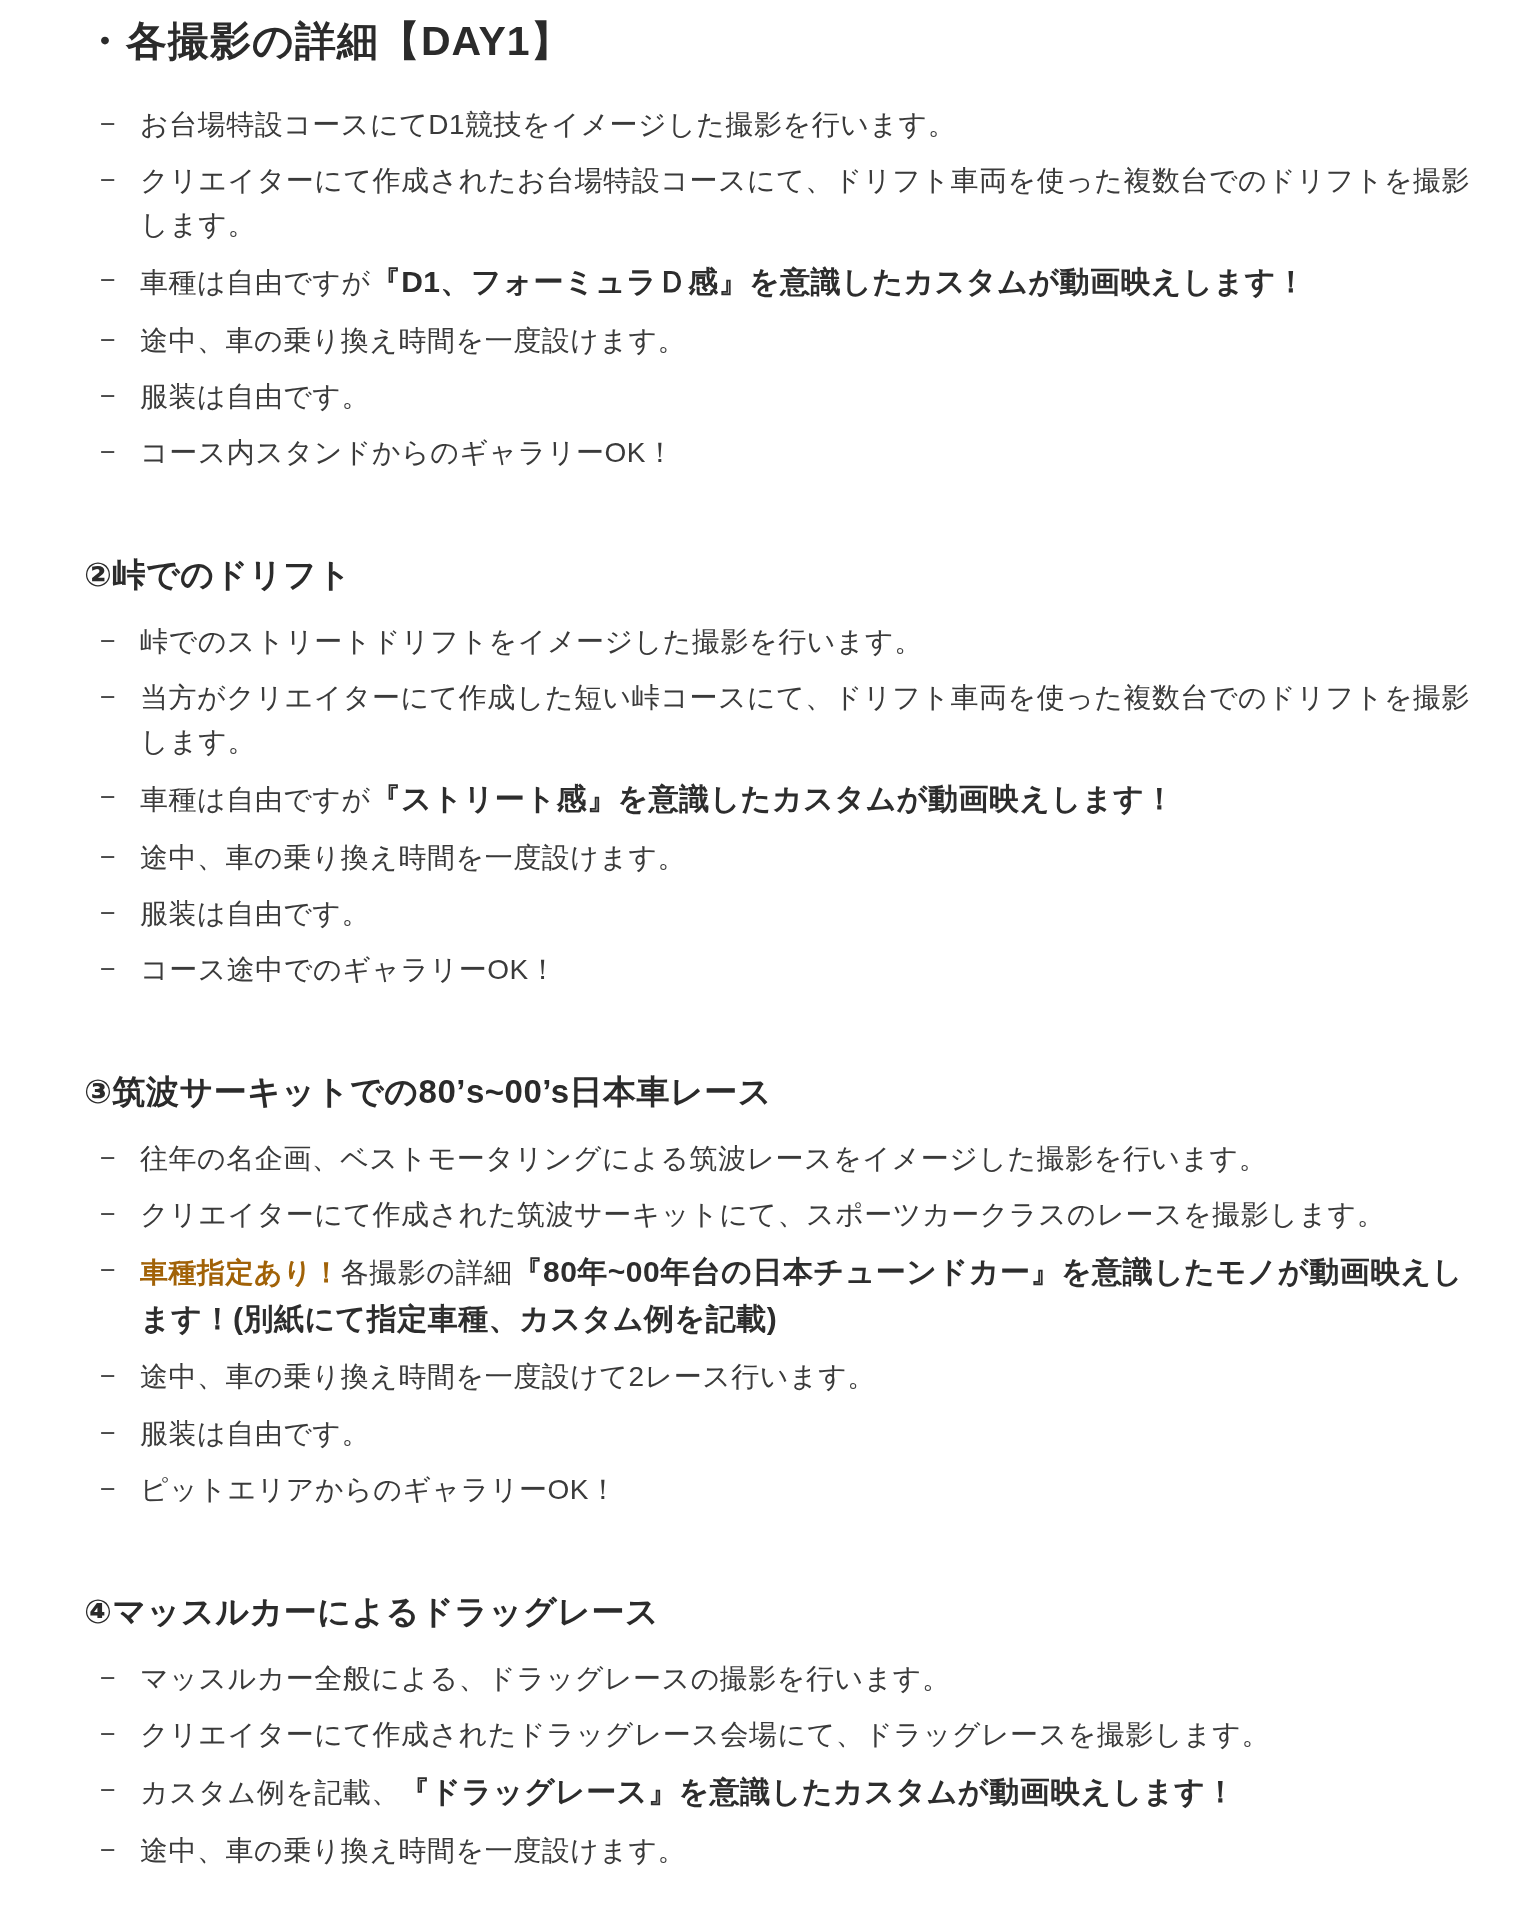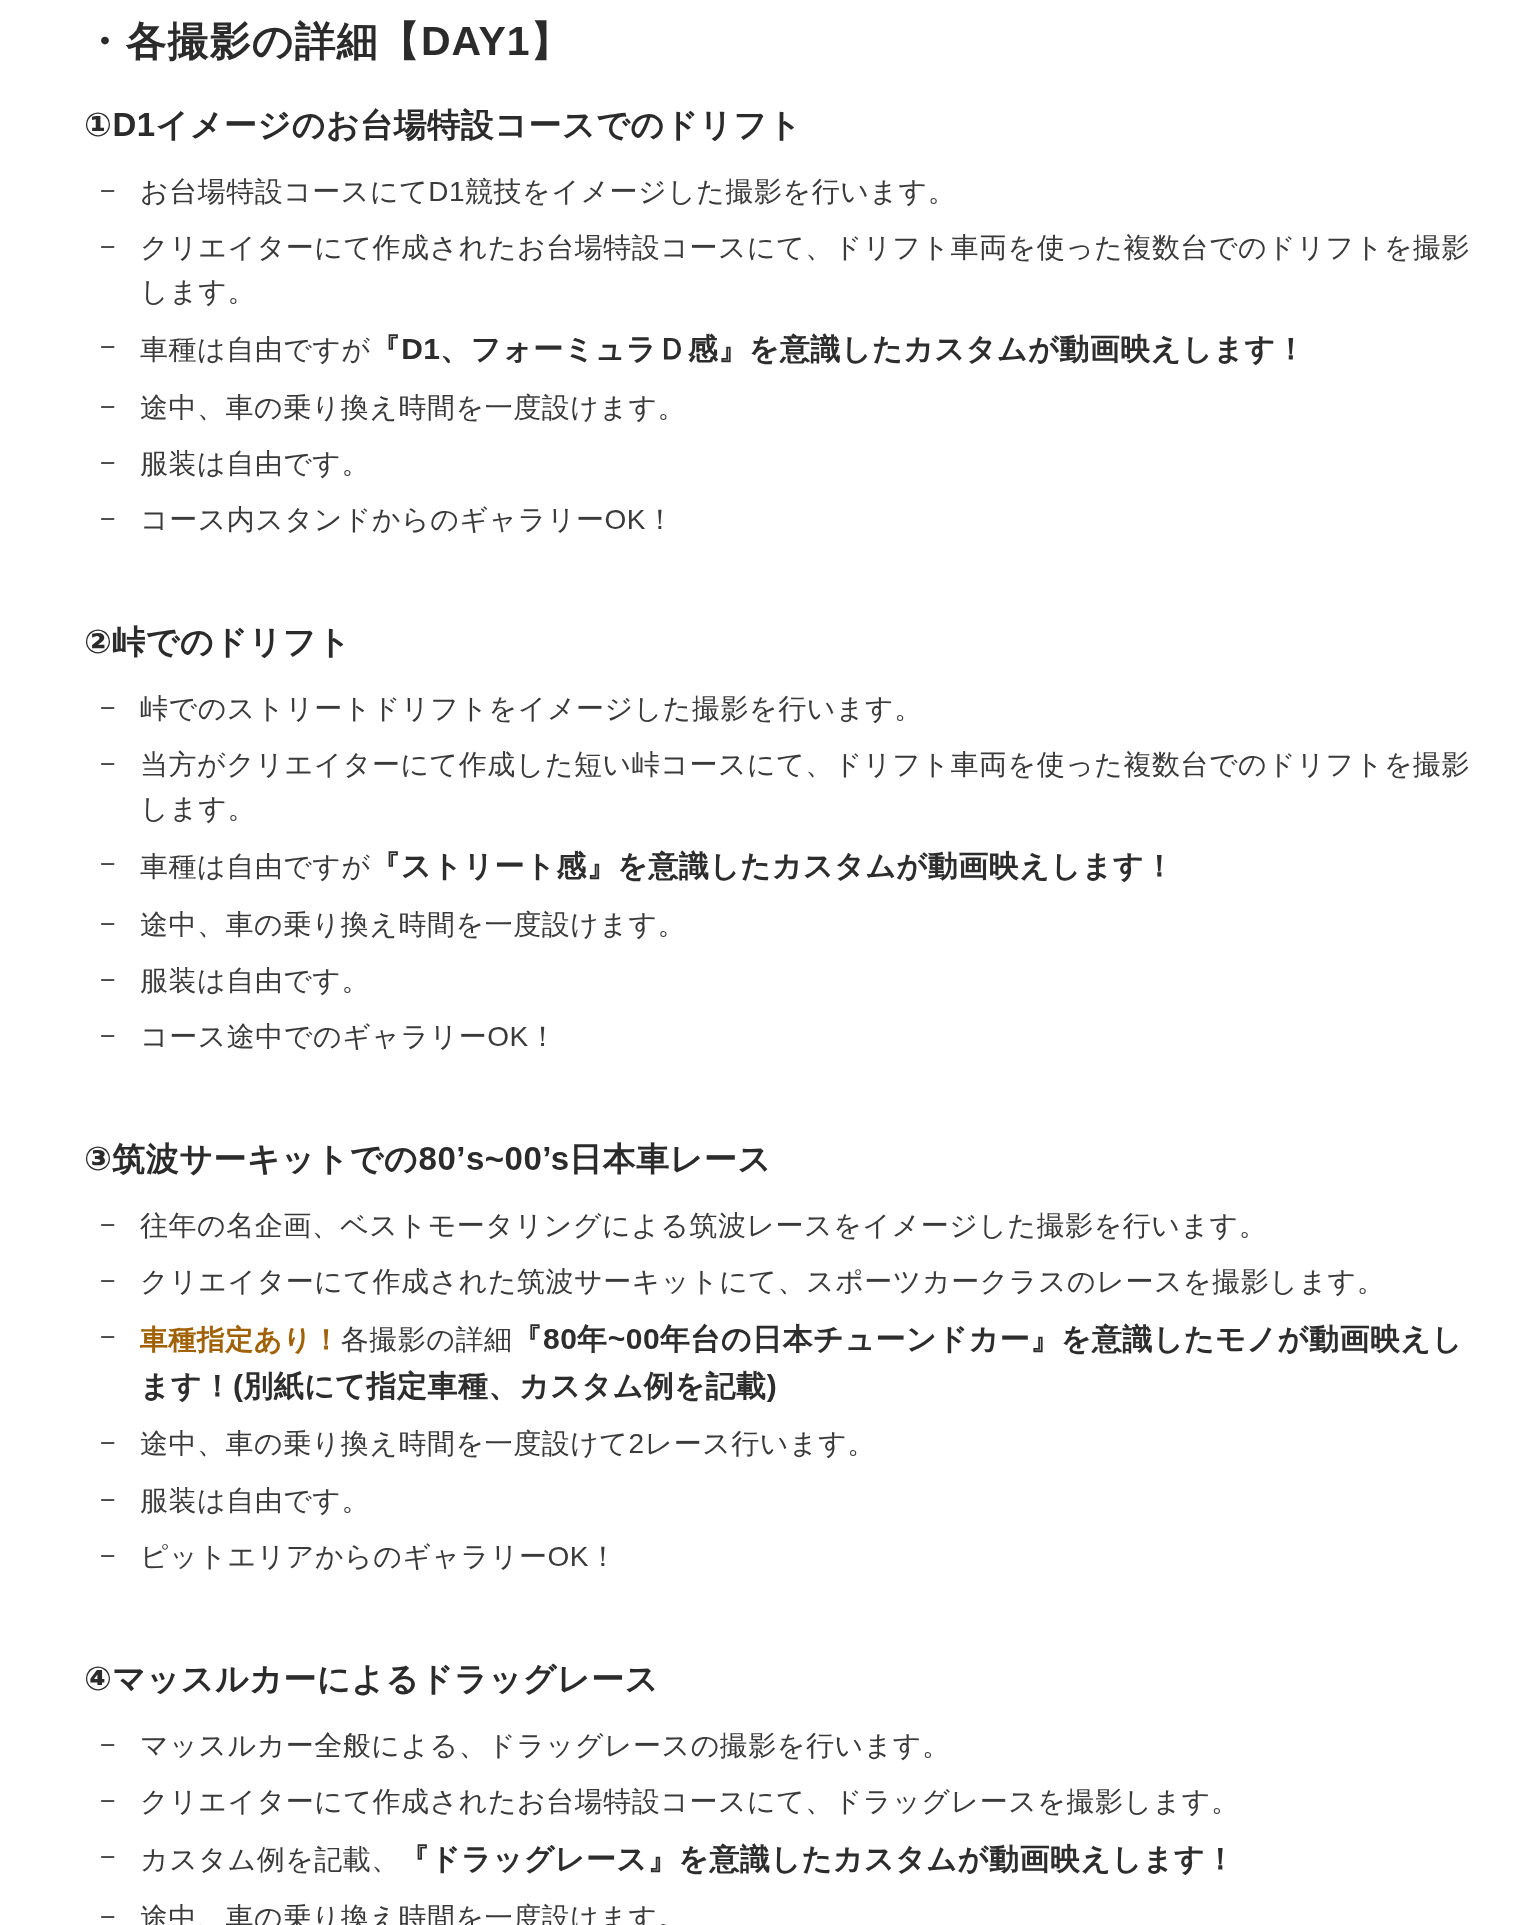--- a/index.html
+++ b/index.html
@@ -70,21 +70,20 @@
     text-decoration-thickness: 2px;
   }
 </style>
 </head>
 <body>
 
 <div class="page">
   <h1 class="doc-title">・各撮影の詳細【DAY1】</h1>
   <div>
       <section class="sec">
-        <h2 class="sec-heading">①D1イメージのお台場特設コースでのドリフト</h2>
         <div class="bullets">
           <div class="bullet">
             <span class="dash">−</span>
             <span class="btext"><span class="seg-normal">お台場特設コースにてD1競技をイメージした撮影を行います。</span></span>
           </div>
           <div class="bullet">
             <span class="dash">−</span>
             <span class="btext"><span class="seg-normal">クリエイターにて作成されたお台場特設コースにて、ドリフト車両を使った複数台でのドリフトを撮影します。</span></span>
           </div>
           <div class="bullet">
@@ -165,21 +164,21 @@
       </section>
       <section class="sec">
         <h2 class="sec-heading">④マッスルカーによるドラッグレース</h2>
         <div class="bullets">
           <div class="bullet">
             <span class="dash">−</span>
             <span class="btext"><span class="seg-normal">マッスルカー全般による、ドラッグレースの撮影を行います。</span></span>
           </div>
           <div class="bullet">
             <span class="dash">−</span>
-            <span class="btext"><span class="seg-normal">クリエイターにて作成されたお台場特設コースにて、ドラッグレースを撮影します。</span></span>
+            <span class="btext"><span class="seg-normal">クリエイターにて作成されたドラッグレース会場にて、ドラッグレースを撮影します。</span></span>
           </div>
           <div class="bullet">
             <span class="dash">−</span>
             <span class="btext"><span class="seg-normal">カスタム例を記載、</span><span class="seg-bold">『ドラッグレース』を意識したカスタムが動画映えします！</span></span>
           </div>
           <div class="bullet">
             <span class="dash">−</span>
             <span class="btext"><span class="seg-normal">途中、車の乗り換え時間を一度設けます。</span></span>
           </div>
         </div>

